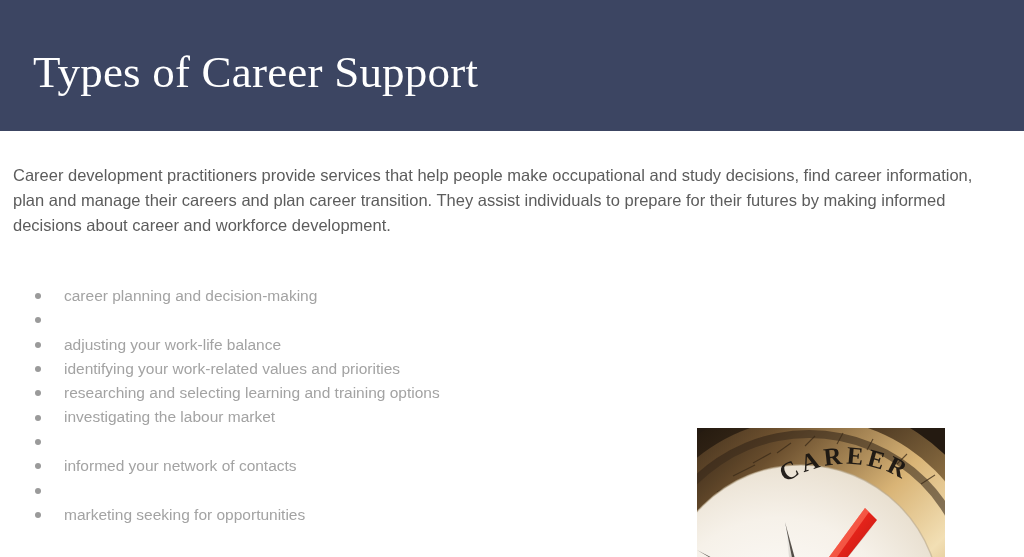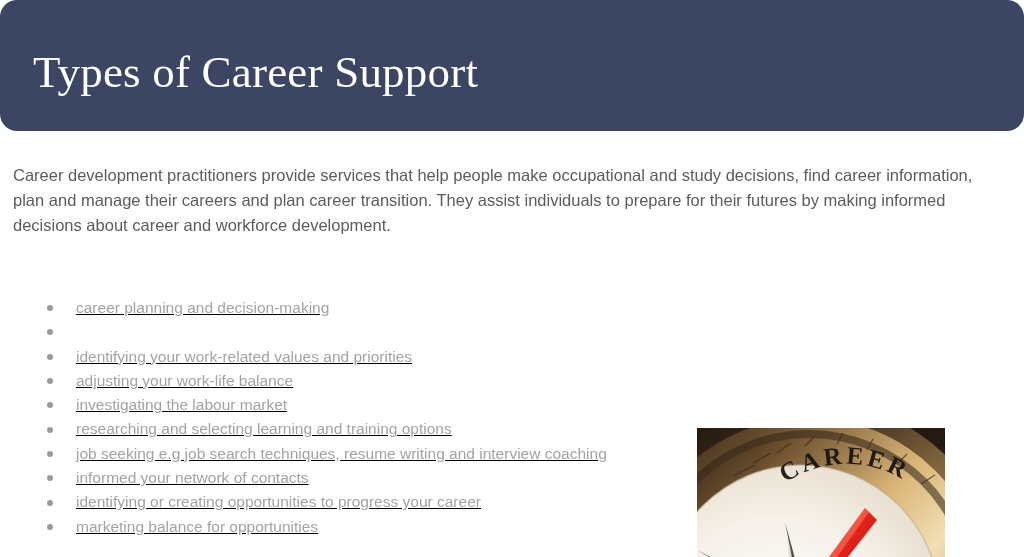--- a/index.html
+++ b/index.html
@@ -23,21 +23,20 @@
   }
 
   
   .header-band {
     position: absolute;
     left: 0;
     top: 0;
     width: 1024px;
     height: 131px;
     background: #3c4562;
-    border-radius: 17px;
   }
   .slide-title {
     position: absolute;
     left: 33px;
     top: 44px;
     font-family: "Liberation Serif", "DejaVu Serif", serif;
     font-size: 45px;
     line-height: 56px;
     font-weight: 400;
     color: #ffffff;
@@ -74,24 +73,23 @@
     line-height: 22px;
     font-weight: 700;
     color: #9b9b9b;
   }
 
   .bullet-list {
     position: absolute;
     left: 13px;
     top: 153px;
     width: 690px;
-    margin: 12px;
+    margin: 0;
     padding: 0;
     list-style: none;
-    text-decoration: underline;
   }
   .bullet-list li {
     position: relative;
     padding-left: 51px;
     height: 24.3px;
     line-height: 24.3px;
     font-size: 15.5px;
     color: #a3a3a3;
     white-space: nowrap;
   }
@@ -132,28 +130,28 @@
   </div>
 
   <div class="body-area">
 
     <p class="intro-paragraph">Career development practitioners provide services that help people make occupational and study decisions, find career information, plan and manage their careers and plan career transition. They assist individuals to prepare for their futures by making informed decisions about career and workforce development.</p>
 
 
     <ul class="bullet-list" id="bullet-list">
         <li><span class="bullet-dot"></span><span>career planning and decision-making</span></li>
         <li><span class="bullet-dot"></span></li>
+        <li><span class="bullet-dot"></span><span>adjusting your work-life balance</span></li>
         <li><span class="bullet-dot"></span><span>identifying your work-related values and priorities</span></li>
-        <li><span class="bullet-dot"></span><span>adjusting your work-life balance</span></li>
+        <li><span class="bullet-dot"></span><span>researching and selecting learning and training options</span></li>
         <li><span class="bullet-dot"></span><span>investigating the labour market</span></li>
-        <li><span class="bullet-dot"></span><span>researching and selecting learning and training options</span></li>
-        <li><span class="bullet-dot"></span><span>job seeking e.g job search techniques, resume writing and interview coaching</span></li>
+        <li><span class="bullet-dot"></span></li>
         <li><span class="bullet-dot"></span><span>informed your network of contacts</span></li>
-        <li><span class="bullet-dot"></span><span>identifying or creating opportunities to progress your career</span></li>
-        <li><span class="bullet-dot"></span><span>marketing balance for opportunities</span></li>
+        <li><span class="bullet-dot"></span></li>
+        <li><span class="bullet-dot"></span><span>marketing seeking for opportunities</span></li>
       </ul>
 
     <figure class="compass-figure" style="margin:0;">
       <svg class="compass-svg" viewBox="0 0 248 198" xmlns="http://www.w3.org/2000/svg">
         <defs>
           <radialGradient id="dialGrad" cx="42%" cy="62%" r="78%">
             <stop offset="0%" stop-color="#ffffff"></stop>
             <stop offset="55%" stop-color="#f6f1e9"></stop>
             <stop offset="88%" stop-color="#e6dccb"></stop>
             <stop offset="100%" stop-color="#cfc0a6"></stop>

